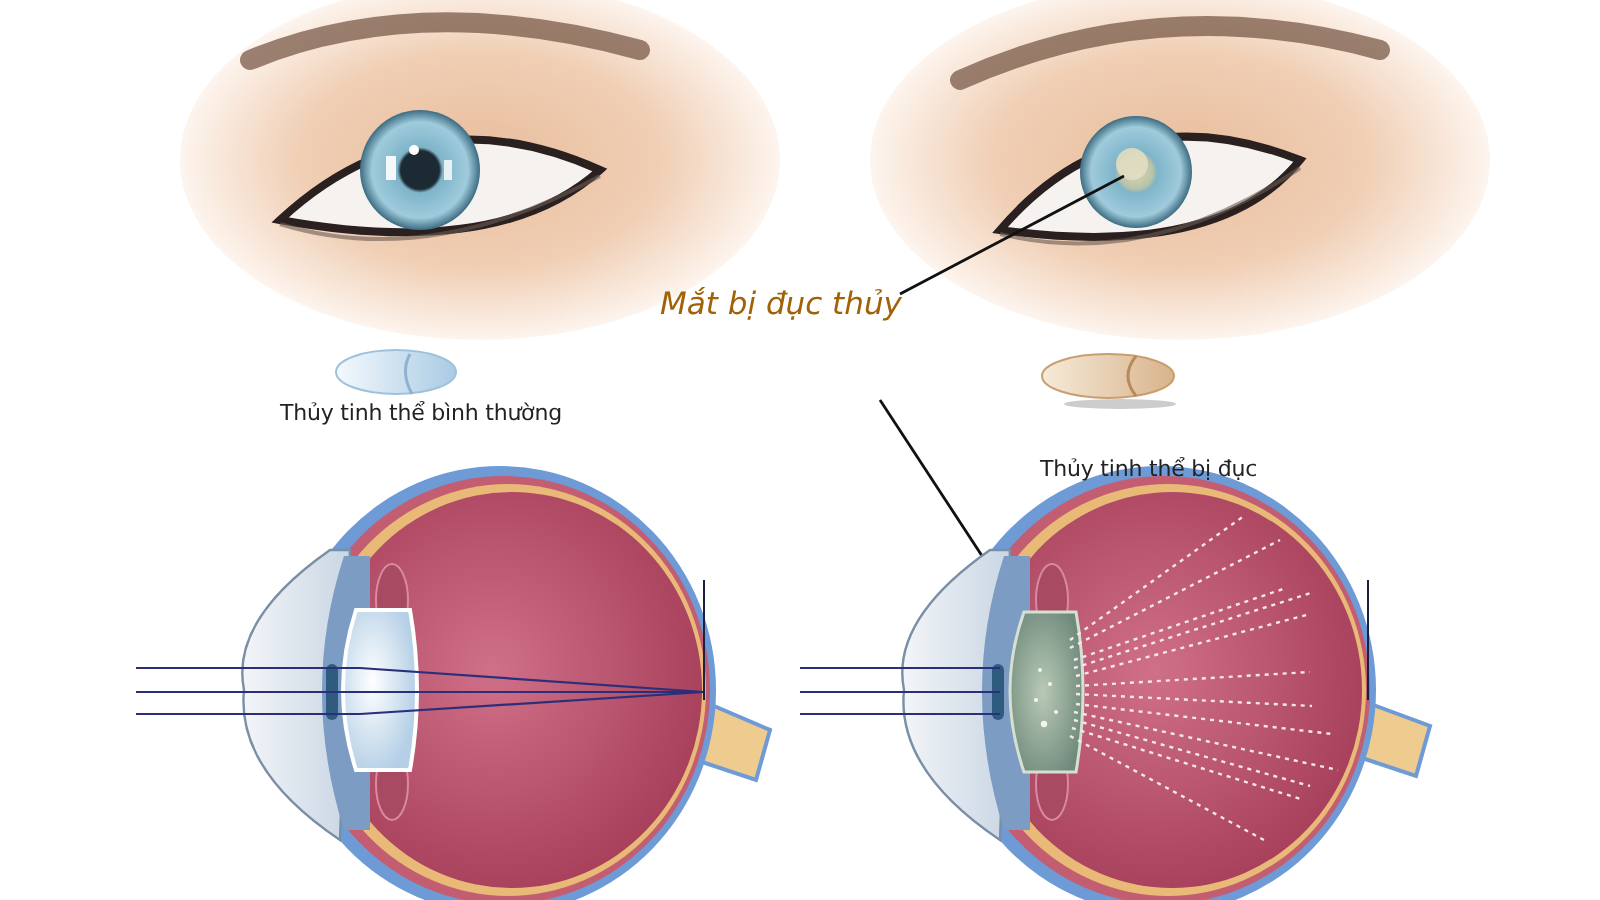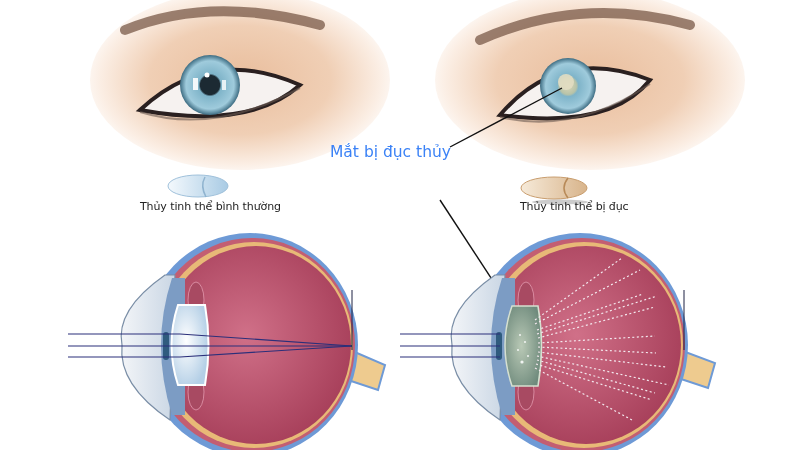--- a/index.html
+++ b/index.html
@@ -10,22 +10,23 @@
     position: relative;
   }
   .stage { position: absolute; left: 0; top: 0; width: 800px; height: 450px; }
   svg.art { position: absolute; left: 0; top: 0; }
   .label {
     position: absolute; color: #222; white-space: nowrap;
   }
   .lens-label { font-size: 11px; letter-spacing: -0.1px; }
   .callout {
     position: absolute; left: 330px; top: 141px;
-    font-size: 15.5px; line-height: 22px; color: #3b82f6;
+    font-size: 15.5px; line-height: 22px; color: #a16207;
     width: 180px;
+    font-style: italic;
   }
 </style>
 </head>
 <body>
 
 <div class="stage">
 <svg class="art" width="800" height="450" viewBox="0 0 800 450" xmlns="http://www.w3.org/2000/svg">
   <defs>
     <radialGradient id="skinL" cx="0.5" cy="0.5" r="0.55">
       <stop offset="0" stop-color="#e9bd9c"></stop>
@@ -172,18 +173,18 @@
           <circle cx="525" cy="342" r="1"></circle>
       <circle cx="518" cy="350" r="1"></circle>
           <circle cx="528" cy="356" r="1"></circle>
       <circle cx="522" cy="362" r="1.6"></circle>
     </g>
     <line x1="684" y1="290" x2="684" y2="350" stroke="#1c2142" stroke-width="1"></line>
   </g>
 </svg>
 
 <div class="label lens-label" style="left:140px; top:200px;">Thủy tinh thể bình thường</div>
-<div class="label lens-label" style="left:520px; top:200px;">Thủy tinh thể bị đục</div>
+<div class="label lens-label" style="left:520px; top:228px;">Thủy tinh thể bị đục</div>
 
 <div class="callout">
   <div>Mắt bị đục thủy</div>
 </div>
 </div>
 
 </body></html>

